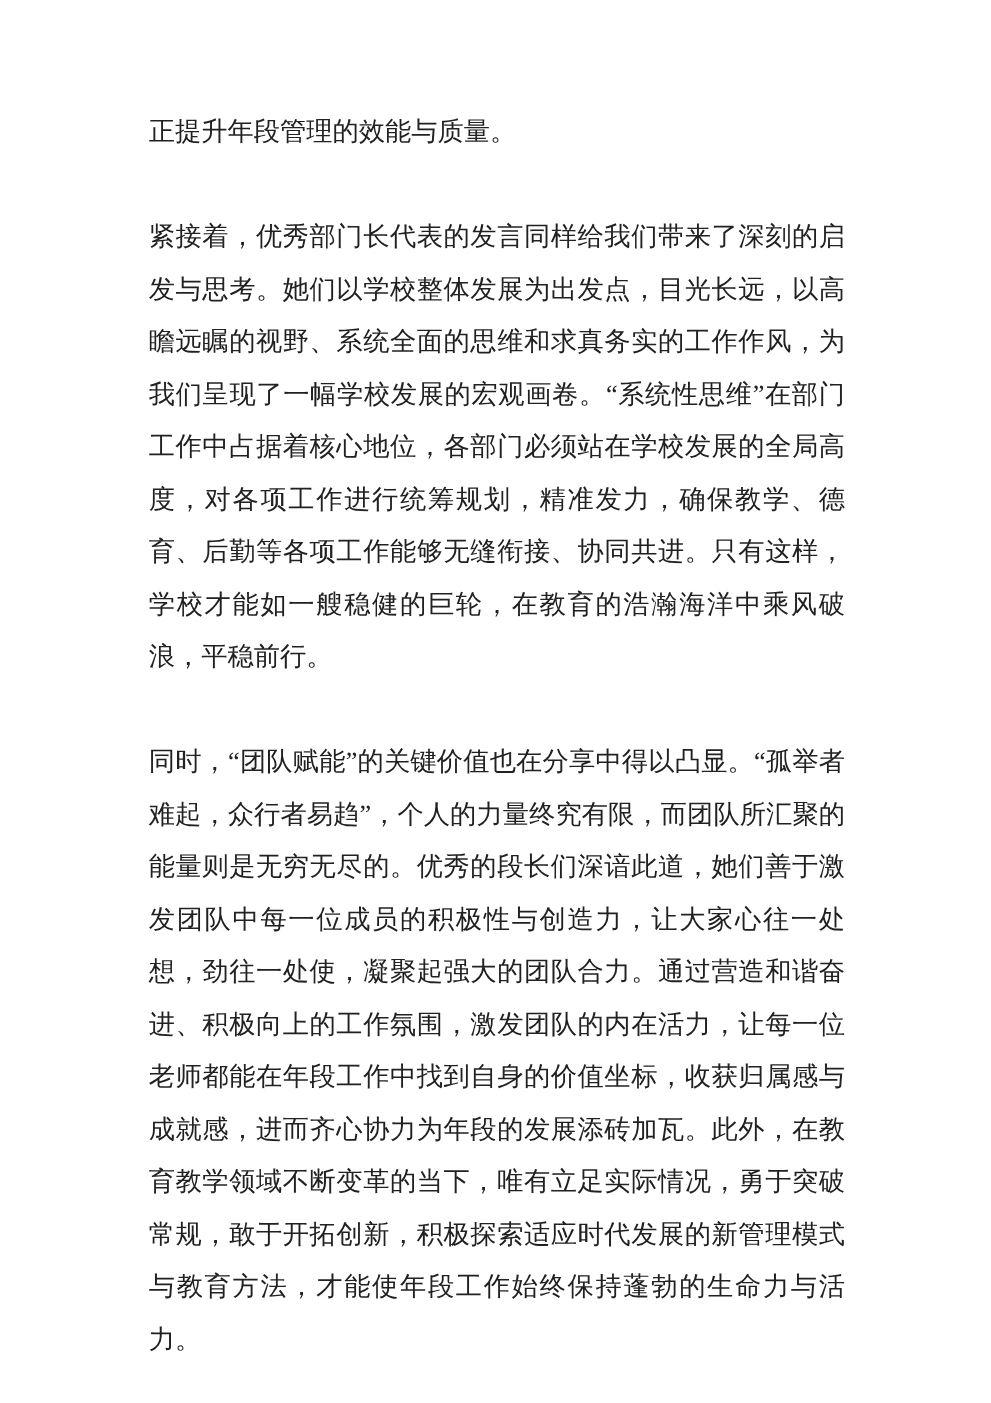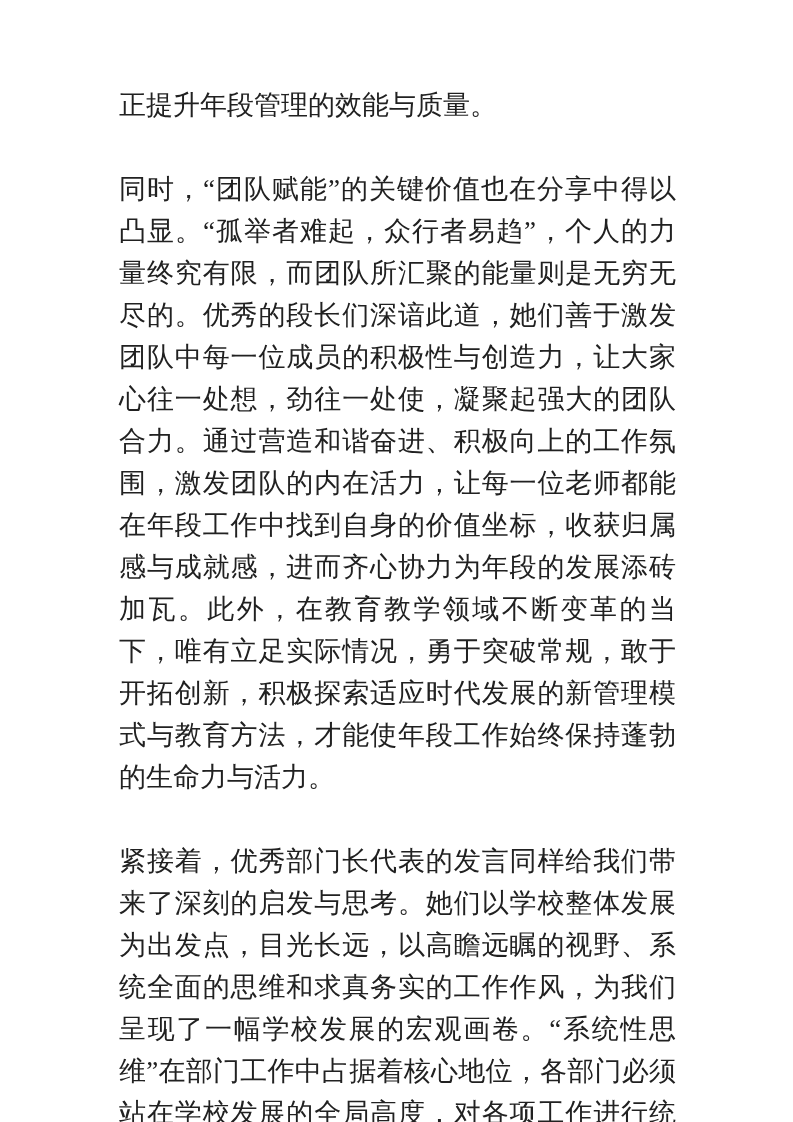--- a/index.html
+++ b/index.html
@@ -17,35 +17,35 @@
     box-sizing: border-box;
   }
   .doc-content {
     position: absolute;
     top: 84px;
     left: 119px;
     width: 557px;
   }
   .para {
     font-family: "Liberation Serif", "DejaVu Serif", serif;
-    font-size: 27px;
+    font-size: 21px;
     line-height: 42px;
     color: #212121;
     text-align: justify;
     text-justify: inter-ideograph;
     margin: 0 0 42px 0;
     word-break: break-all;
     font-weight: 400;
   }
   .para:last-child {
     margin-bottom: 0;
   }
 </style>
 </head>
 <body>
 
 <div class="page">
   <div class="doc-content">
     <p class="para">正提升年段管理的效能与质量。</p>
+    <p class="para">紧接着，优秀部门长代表的发言同样给我们带来了深刻的启发与思考。她们以学校整体发展为出发点，目光长远，以高瞻远瞩的视野、系统全面的思维和求真务实的工作作风，为我们呈现了一幅学校发展的宏观画卷。“系统性思维”在部门工作中占据着核心地位，各部门必须站在学校发展的全局高度，对各项工作进行统筹规划，精准发力，确保教学、德育、后勤等各项工作能够无缝衔接、协同共进。只有这样，学校才能如一艘稳健的巨轮，在教育的浩瀚海洋中乘风破浪，平稳前行。</p>
     <p class="para">同时，“团队赋能”的关键价值也在分享中得以凸显。“孤举者难起，众行者易趋”，个人的力量终究有限，而团队所汇聚的能量则是无穷无尽的。优秀的段长们深谙此道，她们善于激发团队中每一位成员的积极性与创造力，让大家心往一处想，劲往一处使，凝聚起强大的团队合力。通过营造和谐奋进、积极向上的工作氛围，激发团队的内在活力，让每一位老师都能在年段工作中找到自身的价值坐标，收获归属感与成就感，进而齐心协力为年段的发展添砖加瓦。此外，在教育教学领域不断变革的当下，唯有立足实际情况，勇于突破常规，敢于开拓创新，积极探索适应时代发展的新管理模式与教育方法，才能使年段工作始终保持蓬勃的生命力与活力。</p>
-    <p class="para">紧接着，优秀部门长代表的发言同样给我们带来了深刻的启发与思考。她们以学校整体发展为出发点，目光长远，以高瞻远瞩的视野、系统全面的思维和求真务实的工作作风，为我们呈现了一幅学校发展的宏观画卷。“系统性思维”在部门工作中占据着核心地位，各部门必须站在学校发展的全局高度，对各项工作进行统筹规划，精准发力，确保教学、德育、后勤等各项工作能够无缝衔接、协同共进。只有这样，学校才能如一艘稳健的巨轮，在教育的浩瀚海洋中乘风破浪，平稳前行。</p>
   </div>
 </div>
 
 </body></html>

